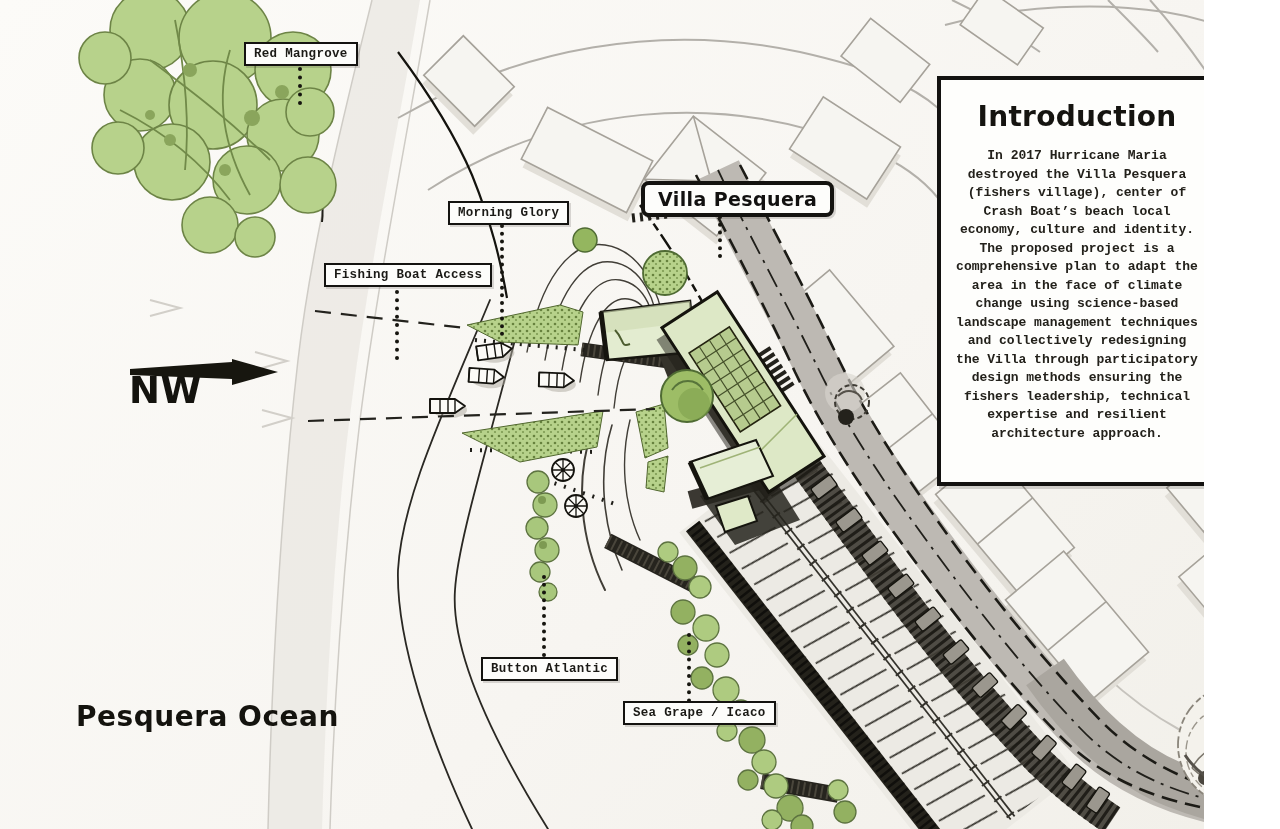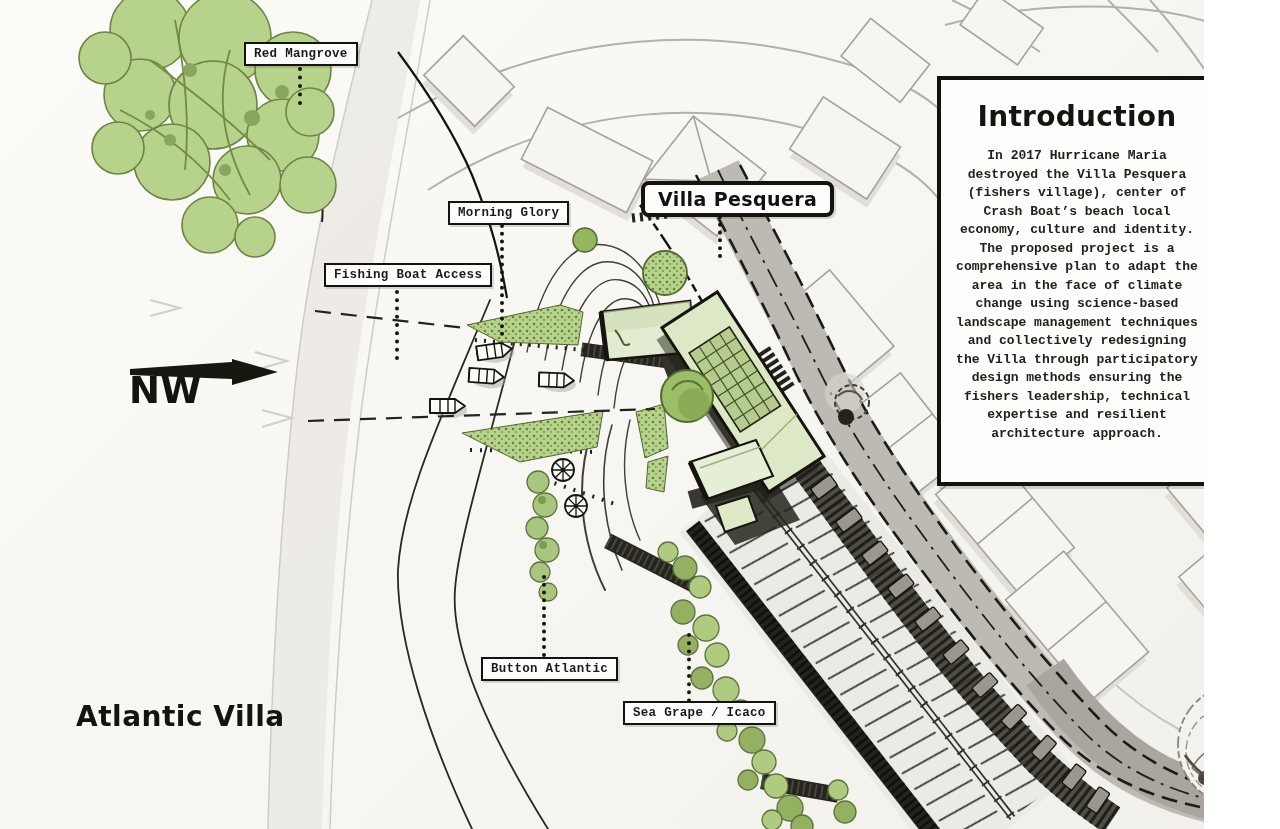--- a/index.html
+++ b/index.html
@@ -415,20 +415,20 @@
 </div>
 <div class="label" style="left:623px;top:701px;">
   <span>Sea Grape / Icaco</span>
 </div>
 
 <div class="overlay stencil nw-title" style="left:129px;top:324px;margin-top:48px;">NW</div>
 <svg class="overlay" style="left:130px;top:359px;" width="150" height="28" viewBox="0 0 150 28">
   <polygon points="0,10 102,3 102,0 148,13 102,26 102,20 0,16" fill="#17160f"></polygon>
 </svg>
 
-<div class="overlay stencil ocean-title" style="left:76px;top:700px;">Atlantic Villa</div>
+<div class="overlay stencil ocean-title" style="left:76px;top:700px;">Pesquera Ocean</div>
 
 <div class="intro">
   <h1>Introduction</h1>
   <p>In 2017 Hurricane Maria destroyed the Villa Pesquera (fishers village), center of Crash Boat’s beach local economy, culture and identity. The proposed project is a comprehensive plan to adapt the area in the face of climate change using science-based landscape management techniques and collectively redesigning the Villa through participatory design methods ensuring the fishers leadership, technical expertise and resilient architecture approach.</p>
 </div>
 
 </div>
 
 </body></html>

